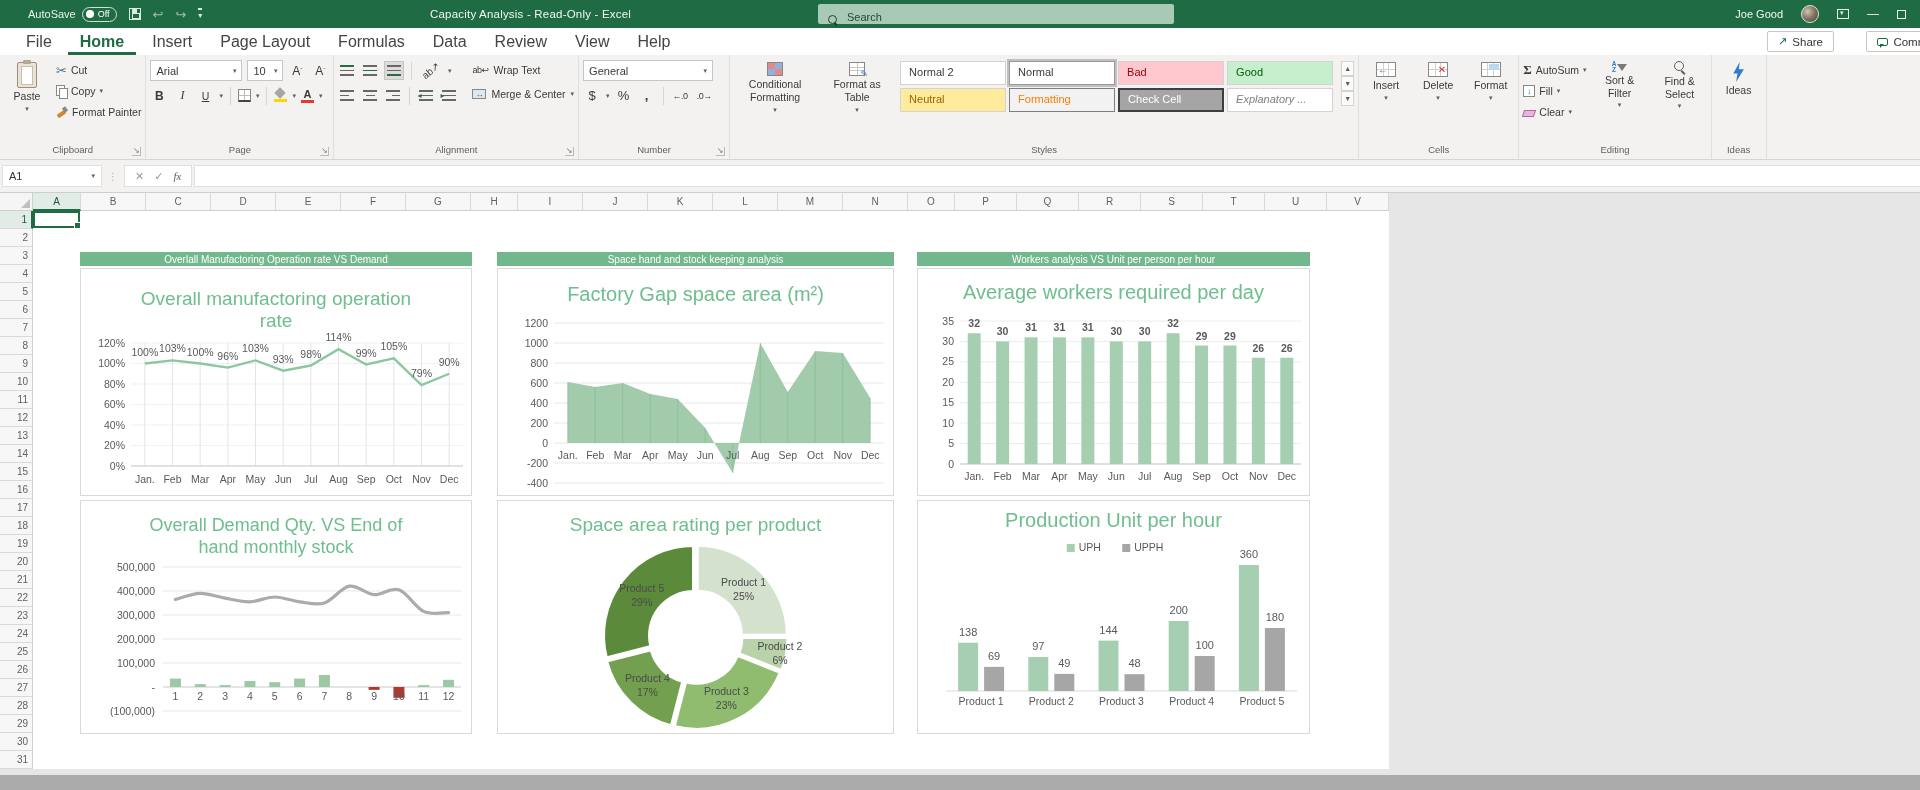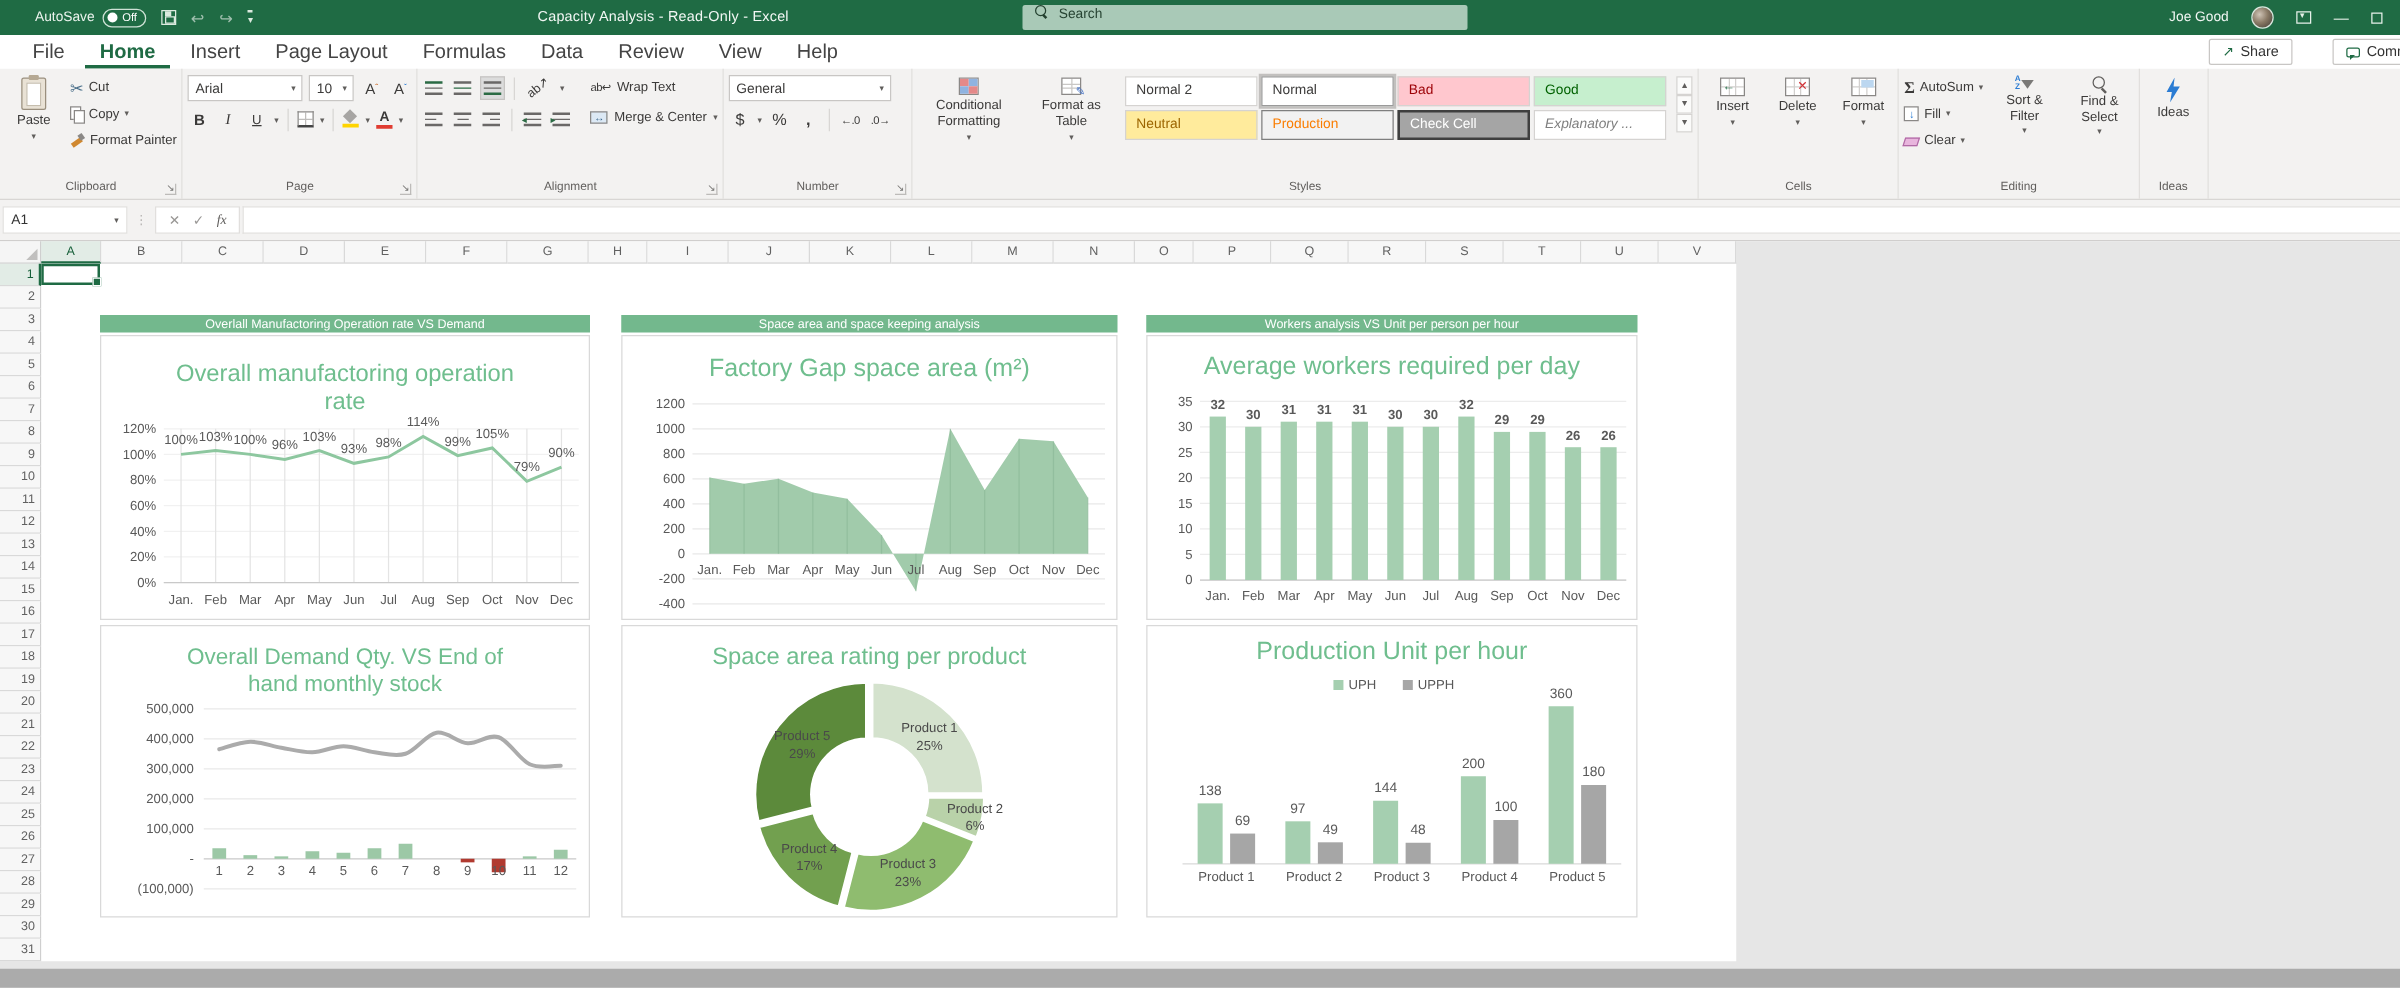--- a/index.html
+++ b/index.html
@@ -16,21 +16,21 @@
   .pill .dot{width:8px;height:8px;border-radius:50%;background:#fff;}
   .pill .st{font-size:9px;color:#fff;}
   .ico-save{width:12px;height:12px;border:1.4px solid #dcead f;border:1.4px solid #dceadf;position:relative;}
   .ico-save:before{content:"";position:absolute;left:2px;top:0;width:5px;height:4px;background:#dceadf;}
   .ico-save:after{content:"";position:absolute;left:2px;bottom:0;width:6px;height:4px;border:1px solid #dceadf;}
   .ico-undo,.ico-redo{font-size:13px;color:#9fbfae;line-height:1;}
   .qat-caret{position:relative;font-size:8px;color:#dceadf;padding-top:3px;}
   .qat-caret:before{content:"";position:absolute;top:0;left:0;right:0;height:1.5px;background:#dceadf;}
   .tb-title{position:absolute;left:430px;top:0;height:28px;display:flex;align-items:center;font-size:11.5px;color:#f2f7f4;letter-spacing:.2px;}
   .searchbox{position:absolute;left:818px;top:4px;width:356px;height:20px;background:#a9c9b7;border-radius:2px;
-             display:flex;align-items:flex-start;gap:8px;padding:0 10px;}
+             display:flex;align-items:flex-end;gap:8px;padding:0 10px;}
   .lens{position:relative;width:9px;height:9px;flex:0 0 auto;}
   .lens:before{content:"";position:absolute;left:0;top:0;width:7px;height:7px;border:1.4px solid #23402f;border-radius:50%;}
   .lens:after{content:"";position:absolute;left:6.5px;top:6.5px;width:4px;height:1.6px;background:#23402f;transform:rotate(45deg);transform-origin:0 0;}
   .searchbox input{background:transparent;border:none;outline:none;font-size:11px;color:#1d3527;width:100%;font-family:inherit;}
   .searchbox input::placeholder{color:#274433;}
   .tb-right{position:absolute;right:0;top:0;height:28px;display:flex;align-items:center;gap:18px;padding-right:14px;}
   .username{font-size:11px;color:#f2f7f4;}
   .avatar{width:18px;height:18px;border-radius:50%;background:radial-gradient(circle at 35% 35%,#cfc4b6 0%,#8a7a66 45%,#3c3630 100%);border:1px solid #d8e5dc;}
   .winbtn{color:#e7f1ea;font-size:12px;line-height:1;display:flex;align-items:center;}
   .ico-ribbonopts{width:12px;height:10px;border:1.2px solid #e7f1ea;position:relative;}
@@ -435,21 +435,21 @@
           <span class="ico-fat"></span>
           <span class="bb-label" style="width:56px">Format as Table</span>
           <span class="caret">▾</span>
         </div>
         <div class="gallery" id="styles-gallery">
             <div class="chip style-normal2">Normal 2</div>
             <div class="chip style-normal selected">Normal</div>
             <div class="chip style-bad">Bad</div>
             <div class="chip style-good">Good</div>
             <div class="chip style-neutral">Neutral</div>
-            <div class="chip style-calculation">Production</div>
+            <div class="chip style-calculation">Formatting</div>
             <div class="chip style-check">Check Cell</div>
             <div class="chip style-explanatory">Explanatory ...</div>
           </div>
         <div class="galscroll">
           <span>▲</span>
           <span>▼</span>
           <span>▼</span>
         </div>
       </div>
       <div class="rg-label"><span>Styles</span></div>
@@ -603,21 +603,21 @@
         <div class="rowhead">28</div>
         <div class="rowhead">29</div>
         <div class="rowhead">30</div>
         <div class="rowhead">31</div>
       </div>
     <div class="grid">
       <div class="cell-sel"></div>
     </div>
 
     <div class="banner" style="left: 80px; top: 59px; width: 392px; background: rgb(115, 184, 141);">Overlall Manufactoring Operation rate VS Demand</div>
-    <div class="banner" style="left: 497px; top: 59px; width: 397px; background: rgb(115, 184, 141);">Space area and space keeping analysis</div>
+    <div class="banner" style="left: 497px; top: 59px; width: 397px; background: rgb(115, 184, 141);">Space hand and stock keeping analysis</div>
     <div class="banner" style="left: 917px; top: 59px; width: 393px; background: rgb(115, 184, 141);">Workers analysis VS Unit per person per hour</div>
 
     <div class="chart-box" style="left:80px;top:75px;width:392px;height:228px;"><svg width="390" height="226" viewBox="0 0 390 226">
           <text x="195" y="36" fill="#6fbe8e" font-size="19" text-anchor="middle" font-family="&quot;Liberation Sans&quot;,&quot;DejaVu Sans&quot;,sans-serif" font-weight="400" font-style="normal">Overall manufactoring operation</text>
           <text x="195" y="58" fill="#6fbe8e" font-size="19" text-anchor="middle" font-family="&quot;Liberation Sans&quot;,&quot;DejaVu Sans&quot;,sans-serif" font-weight="400" font-style="normal">rate</text>
           <line x1="50" y1="197" x2="382" y2="197" stroke="#f1f1f1"></line>
           <text x="44" y="200.5" fill="#595959" font-size="10.5" text-anchor="end" font-family="&quot;Liberation Sans&quot;,&quot;DejaVu Sans&quot;,sans-serif" font-weight="400" font-style="normal">0%</text>
           <line x1="50" y1="176.5" x2="382" y2="176.5" stroke="#f1f1f1"></line>
           <text x="44" y="180" fill="#595959" font-size="10.5" text-anchor="end" font-family="&quot;Liberation Sans&quot;,&quot;DejaVu Sans&quot;,sans-serif" font-weight="400" font-style="normal">20%</text>
           <line x1="50" y1="156" x2="382" y2="156" stroke="#f1f1f1"></line>

